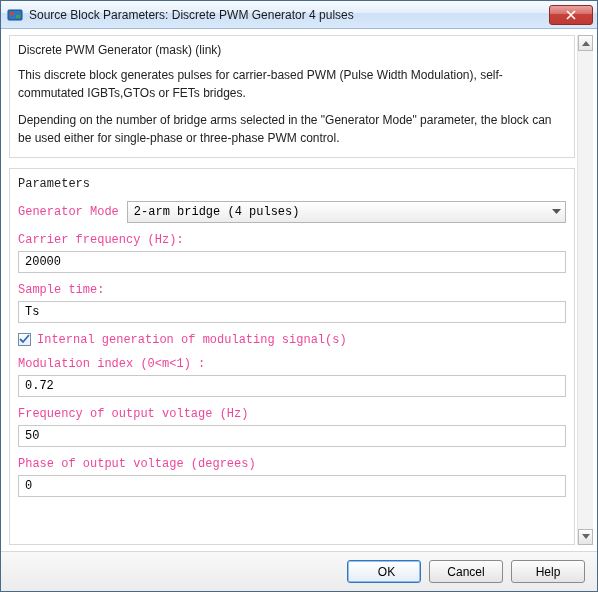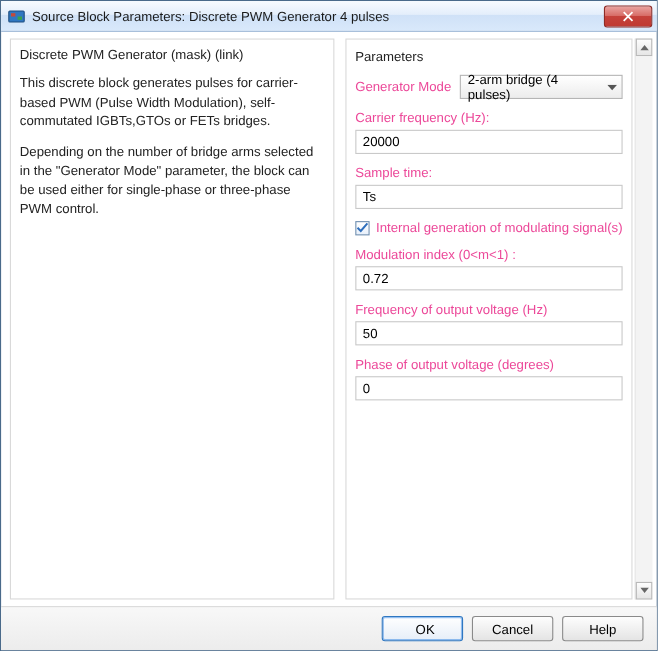--- a/index.html
+++ b/index.html
@@ -57,41 +57,42 @@
     flex: 1;
     display: flex;
     flex-direction: row;
     padding: 6px 4px 6px 8px;
     gap: 2px;
     min-height: 0;
   }
   .content {
     flex: 1;
     display: flex;
-    flex-direction: row;
+    flex-direction: column;
     gap: 10px;
     min-height: 0;
   }
   .desc-box {
     border: 1px solid #d9d9d9;
     padding: 6px 8px 10px 8px;
     color: #222;
     line-height: 1.45;
   }
   .desc-title {
     margin: 0 0 8px 0;
   }
   .param-box {
     border: 1px solid #d9d9d9;
     padding: 8px 8px 24px 8px;
     display: flex;
     flex-direction: column;
     gap: 10px;
     flex: 1;
     min-height: 0;
+    font-family: Liberation Mono, monospace;
   }
   .param-heading {
     color: #222;
   }
   .row-inline {
     display: flex;
     align-items: center;
     gap: 8px;
   }
   .label { color: #ec4899; white-space: nowrap; }

